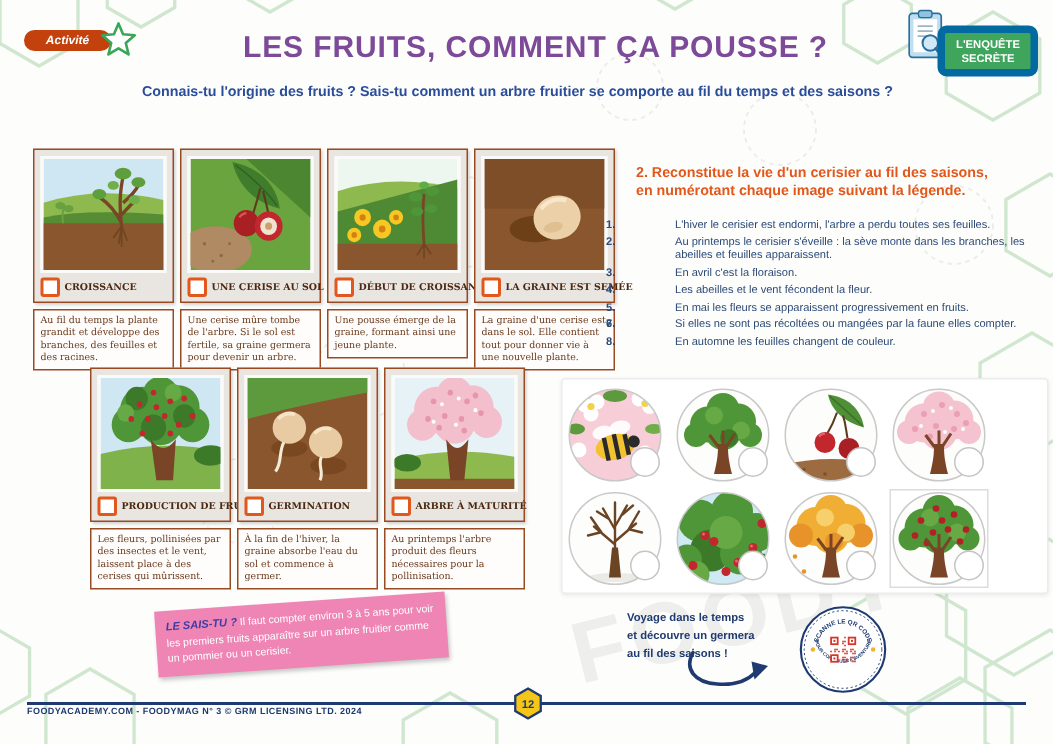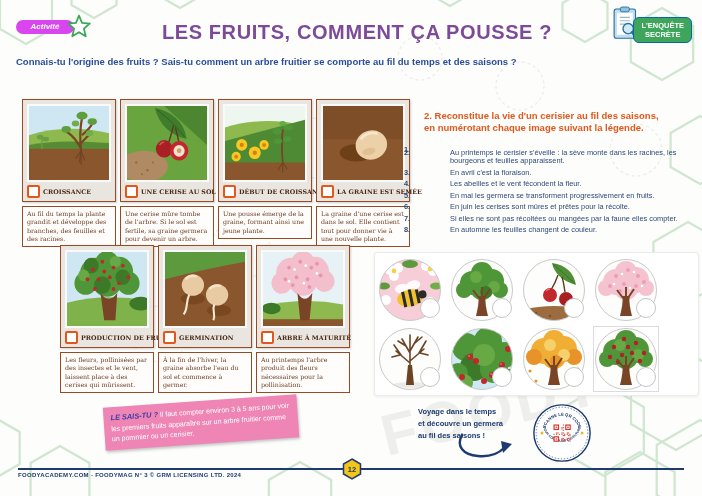--- a/index.html
+++ b/index.html
@@ -3,29 +3,29 @@
 <meta charset="utf-8">
 <style>
   html,body{margin:0;padding:0;background:#fff;}
   .page{position:relative;width:702px;height:496px;background:#fdfdfb;overflow:hidden;
         font-family:"Liberation Sans",sans-serif;}
   .bg{position:absolute;inset:0;z-index:0;}
   .layer{position:absolute;z-index:2;}
 
   
   .act-badge{left:16px;top:15px;width:84px;height:26px;}
-  .act-pill{position:absolute;left:0;top:5px;width:58px;height:14px;background:#d946ef;border-radius:8px;
+  .act-pill{position:absolute;left:0;top:5px;width:58px;height:14px;background:#c2410c;border-radius:8px;
             color:#fff;font-size:8px;font-weight:bold;font-style:italic;text-align:center;line-height:14px;}
   .act-star{position:absolute;left:50px;top:-1px;width:26px;height:26px;}
   .title{left:12px;right:0;top:21px;text-align:center;font-size:20px;font-weight:bold;color:#7d4a99;letter-spacing:.6px;}
   .enq-badge{right:10px;top:6px;display:flex;align-items:flex-start;}
   .enq-clip{width:27px;height:34px;}
-  .enq-pill{margin-left:-7px;margin-top:11px;background:#3fa45c;border:1px solid #0369a1;border-radius:6px;
+  .enq-pill{margin-left:-7px;margin-top:11px;background:#3fa45c;border:5px solid #0369a1;border-radius:6px;
             padding:3px 7px;color:#fff;font-size:7.5px;font-weight:bold;line-height:1.2;text-align:center;}
-  .subtitle{left:16px;right:28px;top:56px;font-size:9.5px;font-weight:bold;color:#2a4d9b;}
+  .subtitle{left:16px;right:28px;top:56px;text-align:center;font-size:9.5px;font-weight:bold;color:#2a4d9b;}
   .inst{color:#e2571b;font-size:9.5px;font-weight:600;}
   .inst1{left:21px;top:80px;width:672px;}
   .inst2{left:424px;top:110px;width:242px;line-height:1.3;}
 
   
   .card{position:absolute;width:94px;z-index:2;}
   .polaroid{border:1.5px solid #9a4a22;background:#e9e6e1;padding:4px 4px 2px;box-shadow:1px 1px 2px rgba(0,0,0,.18);}
   .cimg{height:74px;background:#fff;border:2px solid #fafaf8;}
   .cimg svg{display:block;width:100%;height:100%;}
   .crow{display:flex;align-items:center;gap:3px;height:15px;margin-top:2px;}
@@ -338,26 +338,26 @@
           <div class="crow">
             <span class="cbox"></span>
             <span class="ctitle">ARBRE À MATURITÉ</span>
           </div>
         </div>
         <div class="ccap">Au printemps l'arbre produit des fleurs nécessaires pour la pollinisation.</div>
       </div>
     </div>
 
   <ol class="layer legend" id="legend-list">
-      <li><span class="num">1.</span></li>
-      <li><span class="num">2.</span><span>Au printemps le cerisier s'éveille : la sève monte dans les racines, les bourgeons et feuilles apparaissent.</span></li>
+      <li><span class="num">1.</span><span>L'hiver le cerisier est endormi, l'arbre a perdu toutes ses feuilles.</span></li>
+      <li><span class="num">2.</span><span>Au printemps le cerisier s'éveille : la sève monte dans les branches, les abeilles et feuilles apparaissent.</span></li>
       <li><span class="num">3.</span><span>En avril c'est la floraison.</span></li>
       <li><span class="num">4.</span><span>Les abeilles et le vent fécondent la fleur.</span></li>
-      <li><span class="num">5.</span><span>En mai les germera se transforment progressivement en fruits.</span></li>
-      <li><span class="num">6.</span><span>En juin les cerises sont mûres et prêtes pour la récolte.</span></li>
+      <li><span class="num">5.</span><span>En mai les fleurs se apparaissent progressivement en fruits.</span></li>
+      <li><span class="num">6.</span></li>
       <li><span class="num">7.</span><span>Si elles ne sont pas récoltées ou mangées par la faune elles compter.</span></li>
       <li><span class="num">8.</span><span>En automne les feuilles changent de couleur.</span></li>
     </ol>
 
   <div class="layer panel" id="seasons-panel">
       <div class="season" style="left: 3px; top: 5px;">
         <svg viewBox="0 0 64 64">
           <defs>
             <clipPath id="scp0">
               <circle cx="32" cy="32" r="30.5"></circle>

